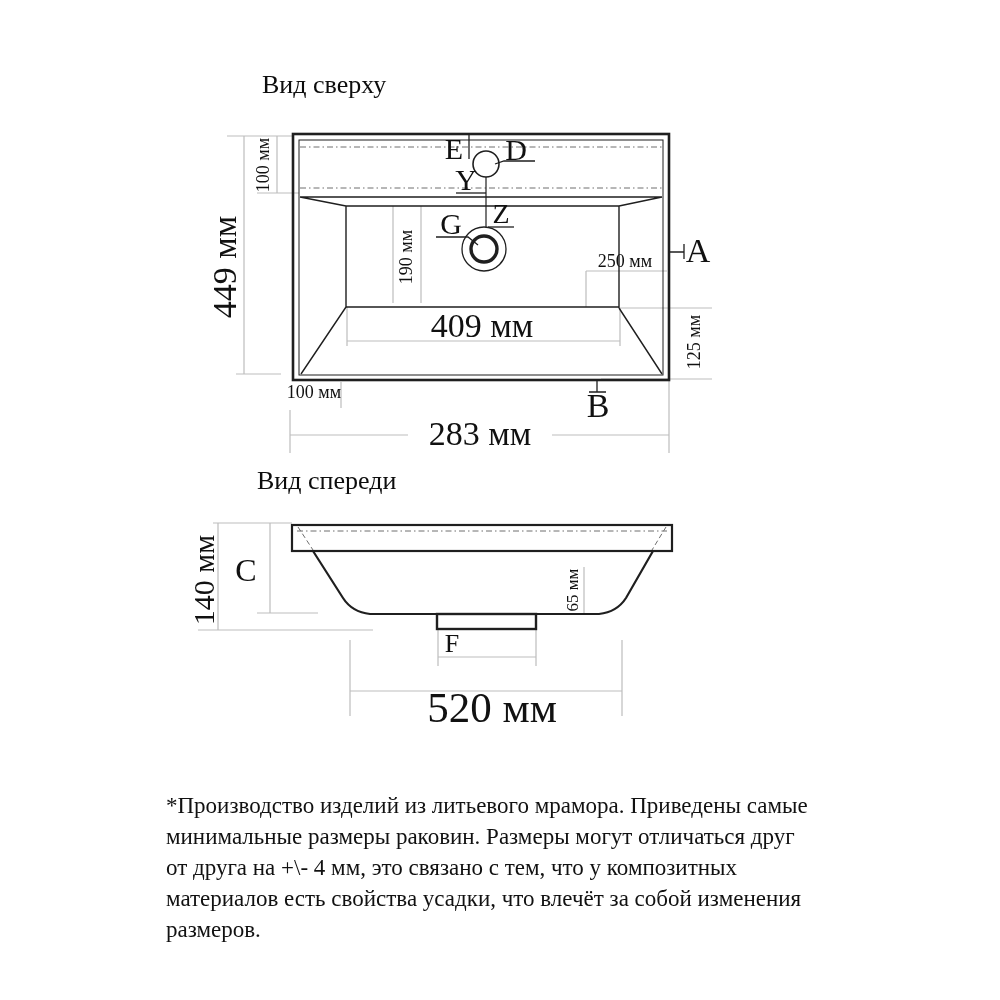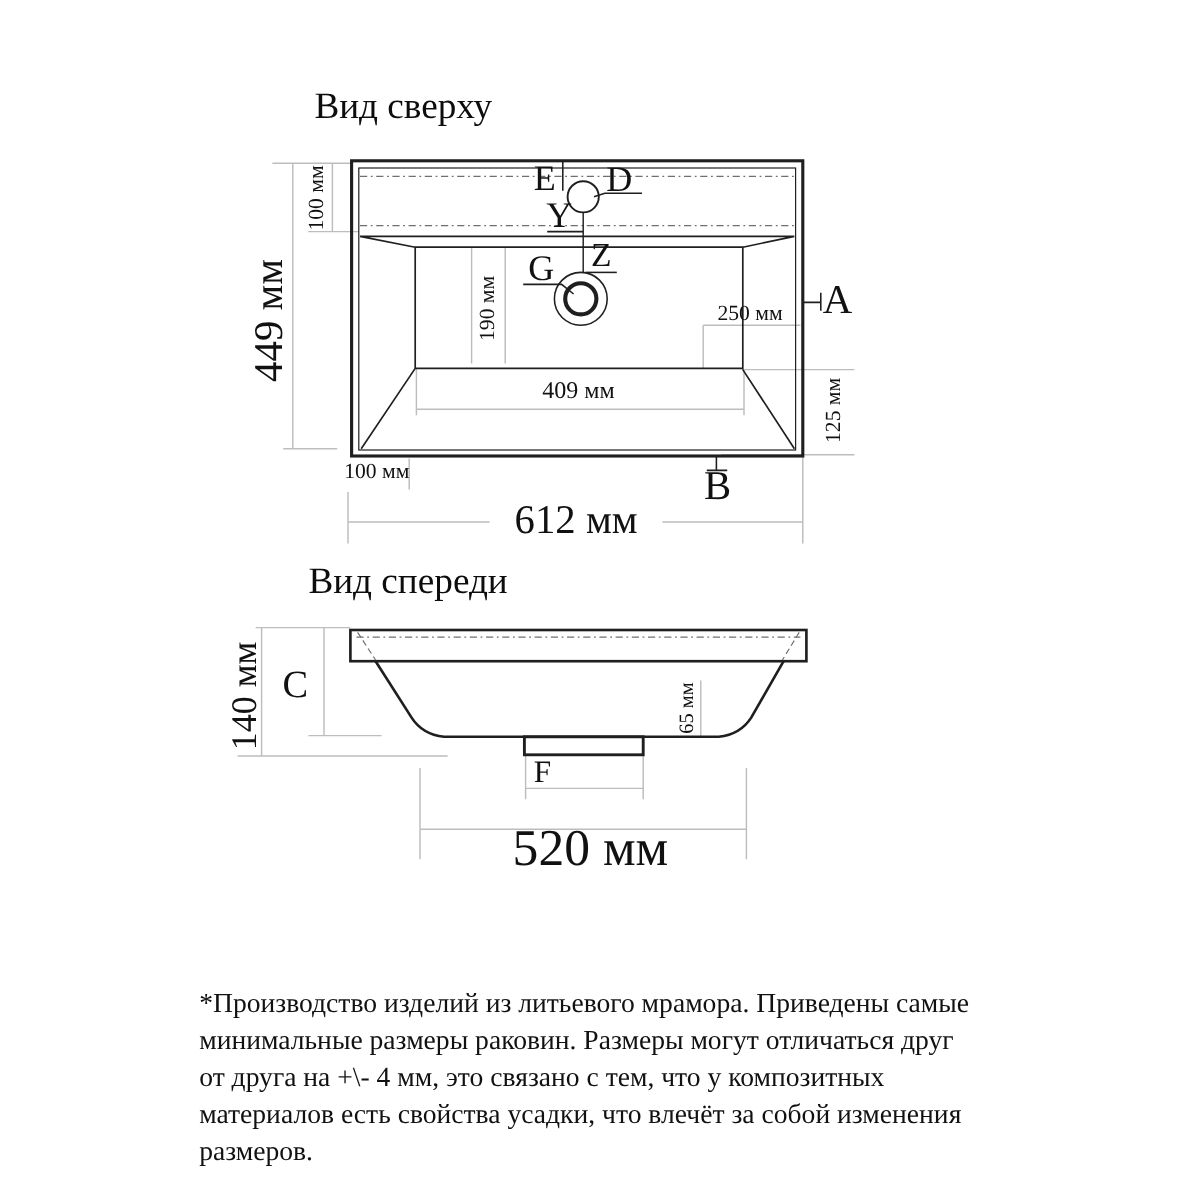--- a/index.html
+++ b/index.html
@@ -6,23 +6,23 @@
   .canvas{
     position:relative;width:1000px;height:1000px;background:#ffffff;
     font-family:"Liberation Serif", serif;color:#111111;overflow:hidden;
   }
   .scheme{position:absolute;left:0;top:0;}
   .t{
     position:absolute;white-space:nowrap;color:#111111;
     transform:translate(-50%,-50%);line-height:1;
   }
   .rot{transform:translate(-50%,-50%) rotate(-90deg);}
-  .view-title{position:absolute;white-space:nowrap;font-size:31px;color:#0d0d0d;}
+  .view-title{position:absolute;white-space:nowrap;font-size:26px;color:#0d0d0d;}
   .footnote{
-    position:absolute;left:166px;top:820px;width:655px;
+    position:absolute;left:166px;top:790px;width:655px;
     font-size:23px;line-height:31px;color:#111111;
   }
 </style>
 </head>
 <body>
 
 <div class="canvas">
 
   <svg class="scheme" width="1000" height="1000" viewBox="0 0 1000 1000" fill="none" stroke-linecap="butt">
 
@@ -80,23 +80,23 @@
   </svg>
 
   <div class="view-title" style="left:262px;top:70px">Вид сверху</div>
   <div class="view-title" style="left:257px;top:466px">Вид спереди</div>
 
   <span class="t rot" style="left:225px;top:267px;font-size:34px">449 мм</span>
   <span class="t rot" style="left:263px;top:165px;font-size:18px">100 мм</span>
   <span class="t" style="left:314px;top:392px;font-size:18px">100 мм</span>
   <span class="t rot" style="left:406px;top:257px;font-size:18px">190 мм</span>
   <span class="t" style="left:625px;top:261px;font-size:18px">250 мм</span>
-  <span class="t" style="left:482px;top:326px;font-size:20px">409 мм</span>
+  <span class="t" style="left:482px;top:326px;font-size:34px">409 мм</span>
   <span class="t rot" style="left:694px;top:342px;font-size:18px">125 мм</span>
-  <span class="t" style="left:480px;top:434px;font-size:34px">612 мм</span>
+  <span class="t" style="left:480px;top:434px;font-size:34px">283 мм</span>
 
   <span class="t" style="left:454px;top:149px;font-size:30px">E</span>
   <span class="t" style="left:516px;top:150px;font-size:30px">D</span>
   <span class="t" style="left:466px;top:180px;font-size:30px">Y</span>
   <span class="t" style="left:501px;top:214px;font-size:28px">Z</span>
   <span class="t" style="left:451px;top:224px;font-size:30px">G</span>
   <span class="t" style="left:698px;top:251px;font-size:34px">A</span>
   <span class="t" style="left:598px;top:406px;font-size:34px">B</span>
 
   <span class="t rot" style="left:204px;top:580px;font-size:30px">140 мм</span>

